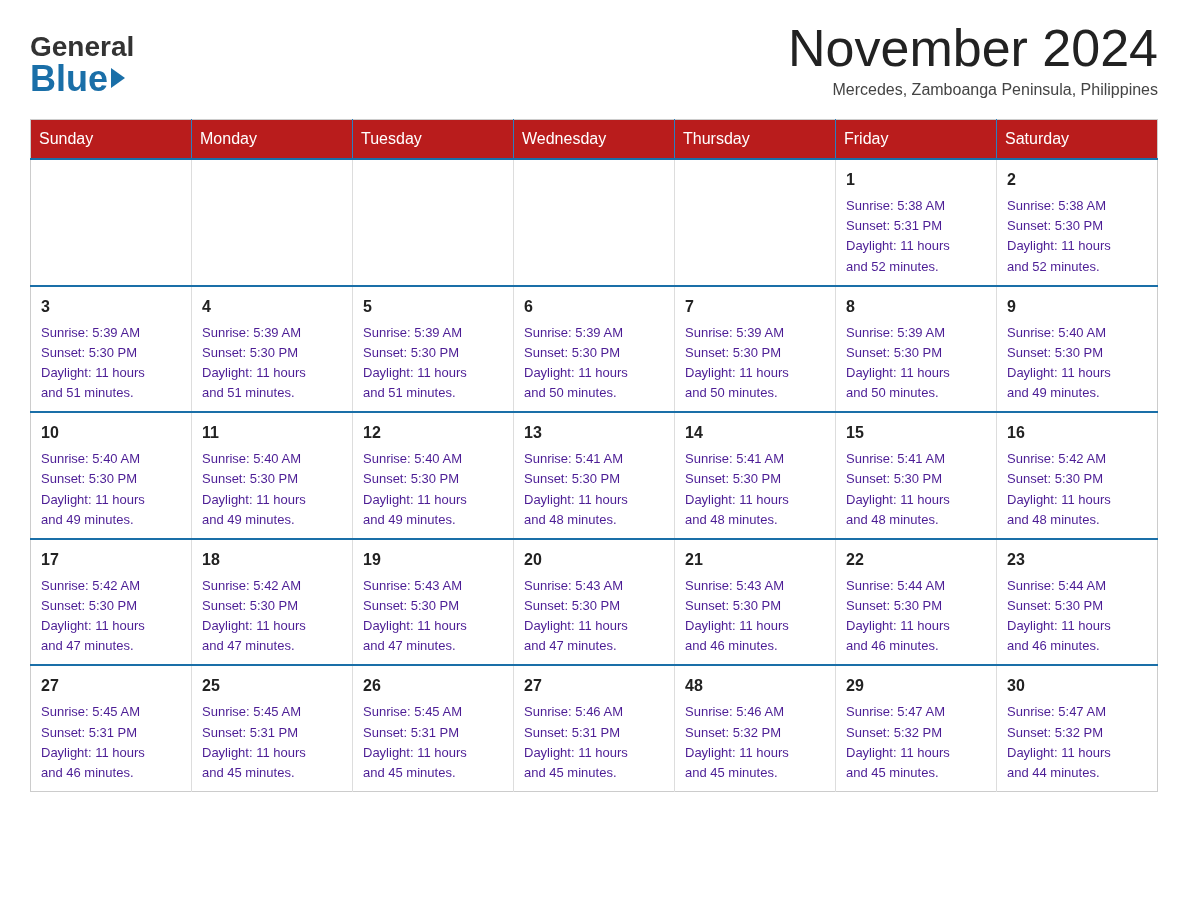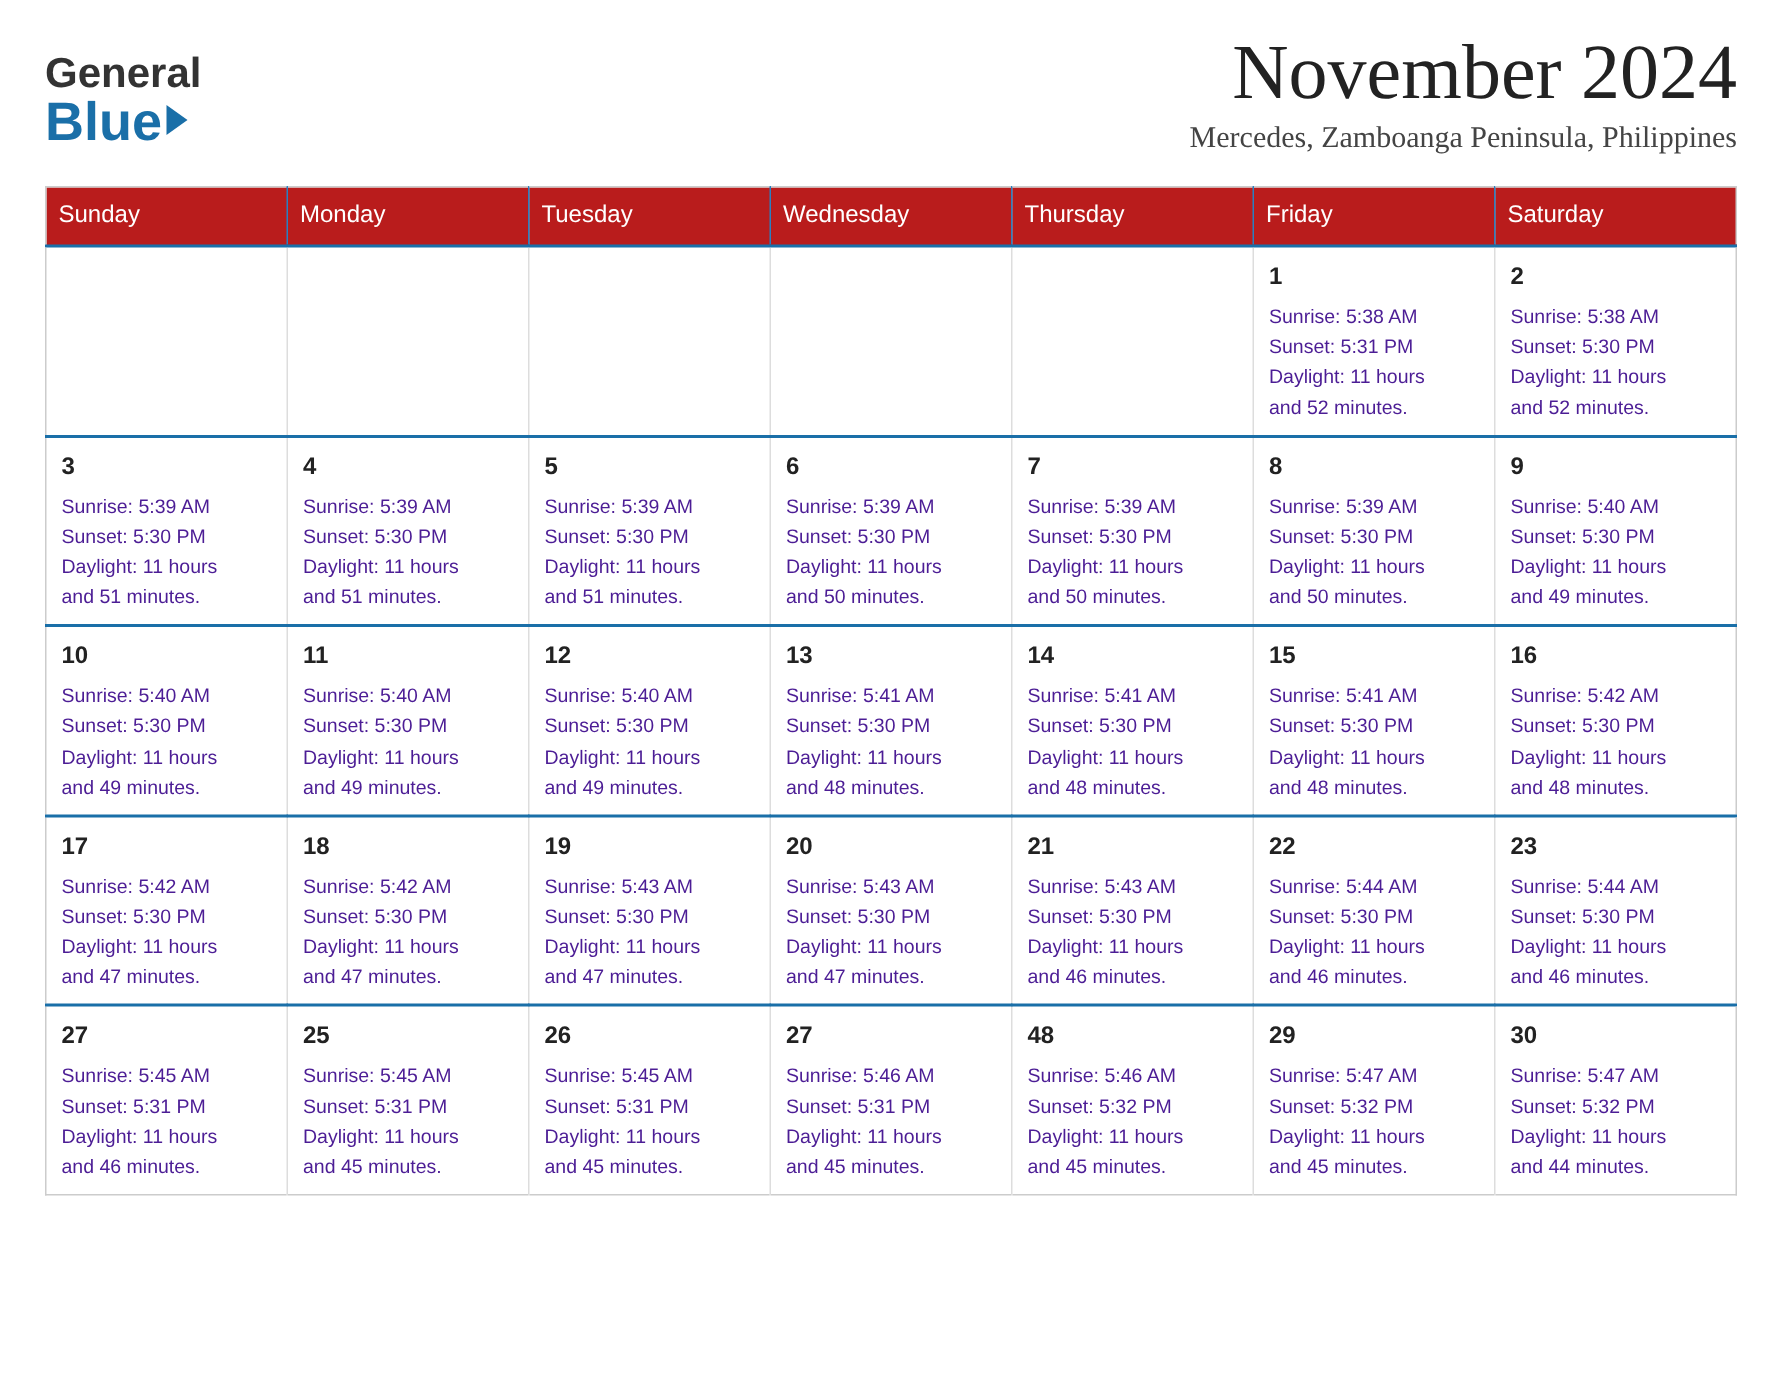--- a/index.html
+++ b/index.html
@@ -46,32 +46,31 @@
       height: 0;
       border-left: 14px solid #1a6fa8;
       border-top: 10px solid transparent;
       border-bottom: 10px solid transparent;
       margin-left: 3px;
       margin-top: -2px;
     }
 
     .title-area {
       text-align: right;
-      font-family: Liberation Serif, serif;
     }
 
     .month-title {
       font-size: 52px;
       font-weight: normal;
       color: #222;
       line-height: 1.1;
     }
 
     .location-title {
-      font-size: 20px;
+      font-size: 16px;
       color: #444;
       margin-top: 4px;
     }
 
     .calendar {
       width: 100%;
       border-collapse: collapse;
       border: 1px solid #ccc;
     }
 

